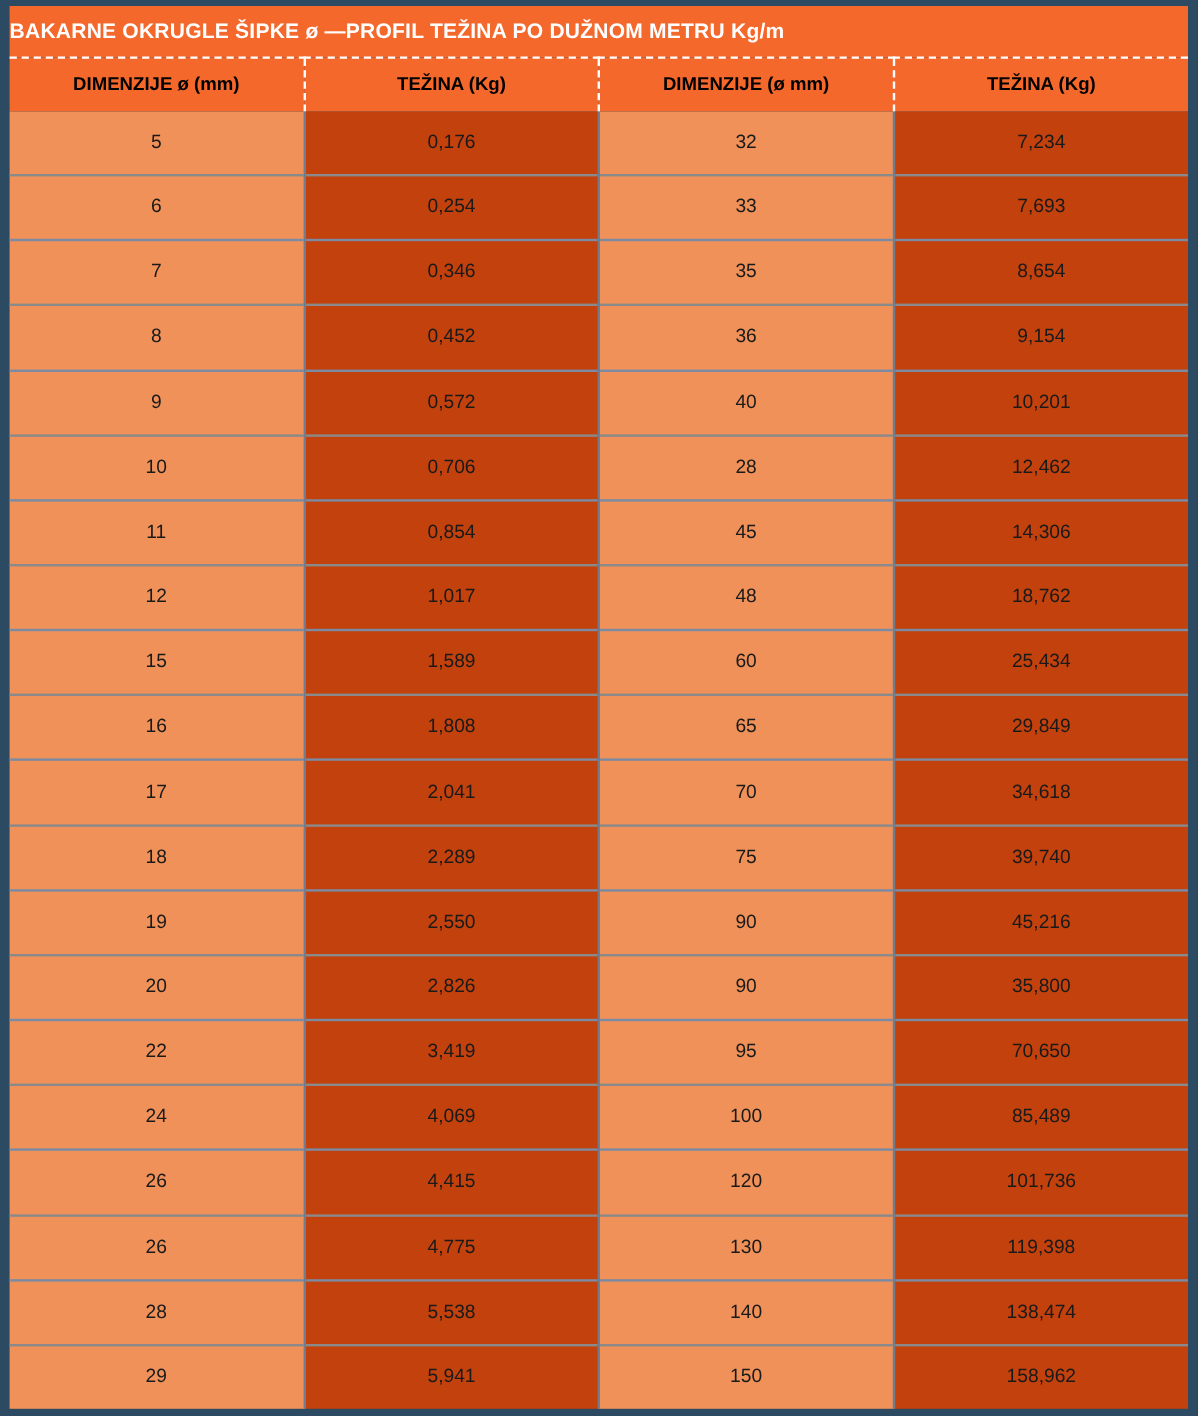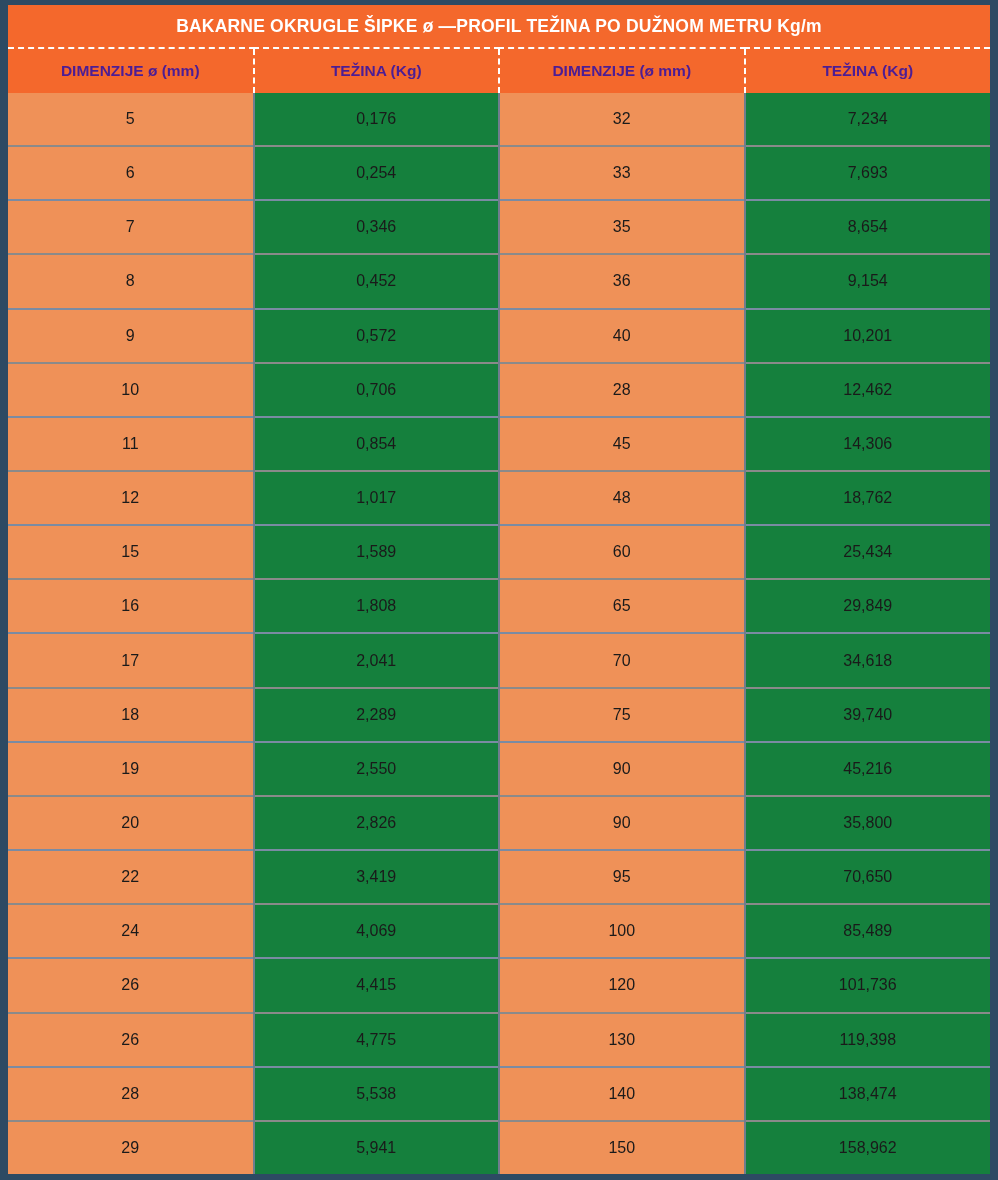--- a/index.html
+++ b/index.html
@@ -30,30 +30,30 @@
     table-layout: fixed;
   }
 
   
   .title-cell {
     background: #f4682c;
     color: #ffffff;
     font-size: 17.5px;
     font-weight: bold;
     letter-spacing: 0.2px;
-    text-align: center;
+    text-align: left;
     height: 42px;
     padding: 0;
     border-bottom: 2px dashed #ffffff;
   }
 
   
   .col-head {
     background: #f4682c;
-    color: #4c1d95;
+    color: #000000;
     font-size: 15.5px;
     font-weight: bold;
     text-align: center;
     height: 44px;
     padding: 0;
     border-right: 2px dashed #ffffff;
     border-left: none;
   }
   .col-head.last { border-right: none; }
 
@@ -63,21 +63,21 @@
     padding: 0;
     text-align: center;
     font-size: 16px;
     color: #1a1a1a;
     border-top: 2px solid #7a8ba3;
     border-right: 2px solid #6f7d8e;
   }
   .cell.last { border-right: none; }
 
   .cell.dim  { background: #ef9158; }   
-  .cell.wgt  { background: #15803d; }
+  .cell.wgt  { background: #c2410c; }
 
   tr.alt .cell { border-top-color: #8a8a8a; }
 
   tbody tr:first-child .cell { border-top: none; }
 </style>
 </head>
 <body>
 
 <div class="frame">
   <table class="table">

